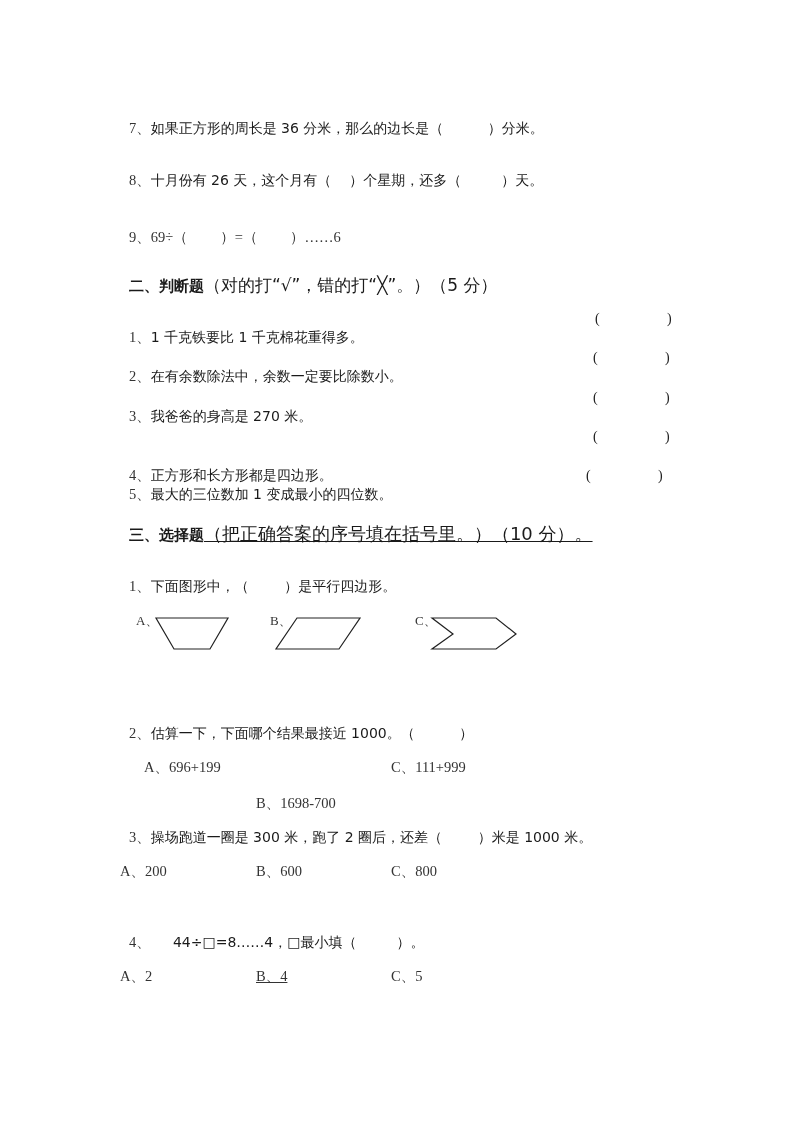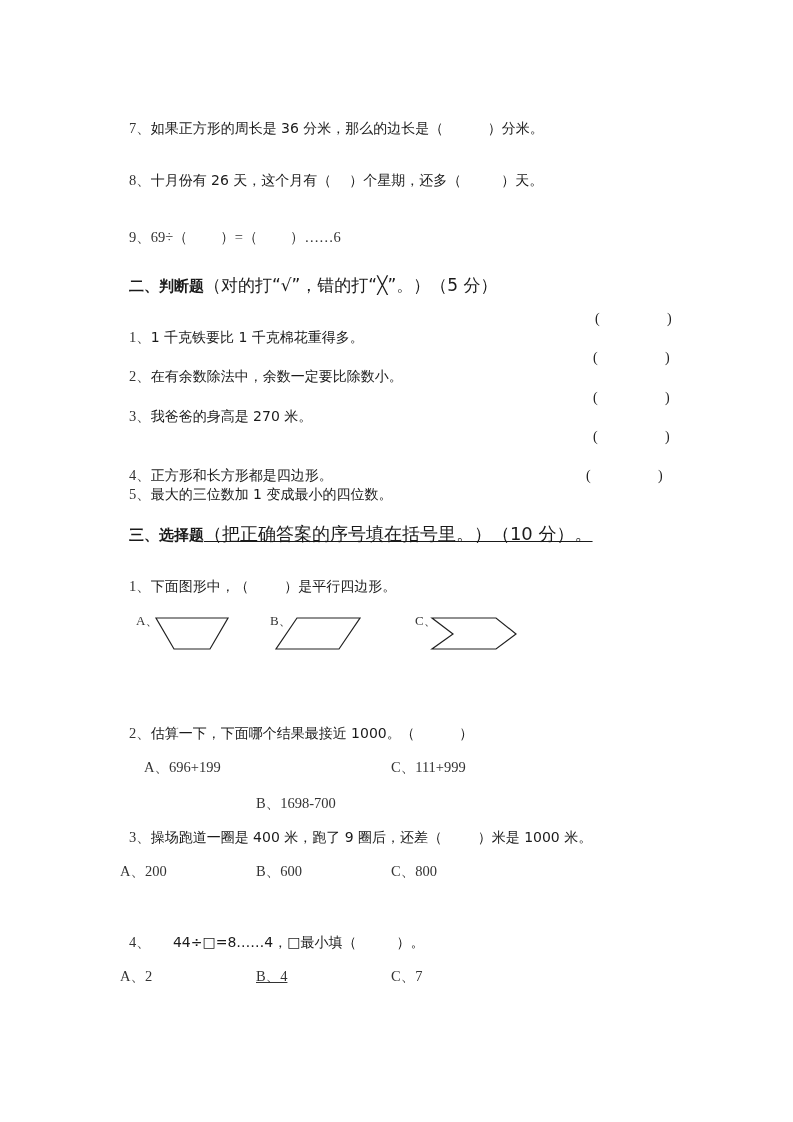--- a/index.html
+++ b/index.html
@@ -79,24 +79,24 @@
 </svg>
 
 <div class="line" style="top:706px;text-align:right;">
   <span class="num">2、</span><span>估算一下，下面哪个结果最接近 1000。（          ）</span>
 </div>
 <span class="opt" style="left:120px; top:758px;margin-left:24px;">A、696+199</span>
 <span class="opt" style="left:256px; top:758px;margin-top:36px;">B、1698-700</span>
 <span class="opt" style="left:391px; top:758px;">C、111+999</span>
 
 <div class="line" style="top:810px;">
-  <span class="num">3、</span><span>操场跑道一圈是 400 米，跑了 9 圈后，还差（        ）米是 1000 米。</span>
+  <span class="num">3、</span><span>操场跑道一圈是 300 米，跑了 2 圈后，还差（        ）米是 1000 米。</span>
 </div>
 <span class="opt" style="left:120px; top:862px;">A、200</span>
 <span class="opt" style="left:256px; top:862px;">B、600</span>
 <span class="opt" style="left:391px; top:862px;">C、800</span>
 
 <div class="line" style="top:915px;">
   <span class="num">4、</span><span>     44÷□=8……4，□最小填（         ）。</span>
 </div>
 <span class="opt" style="left:120px; top:967px;">A、2</span>
 <span class="opt" style="left:256px; top:967px;text-decoration:underline;">B、4</span>
-<span class="opt" style="left:391px; top:967px;">C、7</span>
+<span class="opt" style="left:391px; top:967px;">C、5</span>
 
 </body></html>

